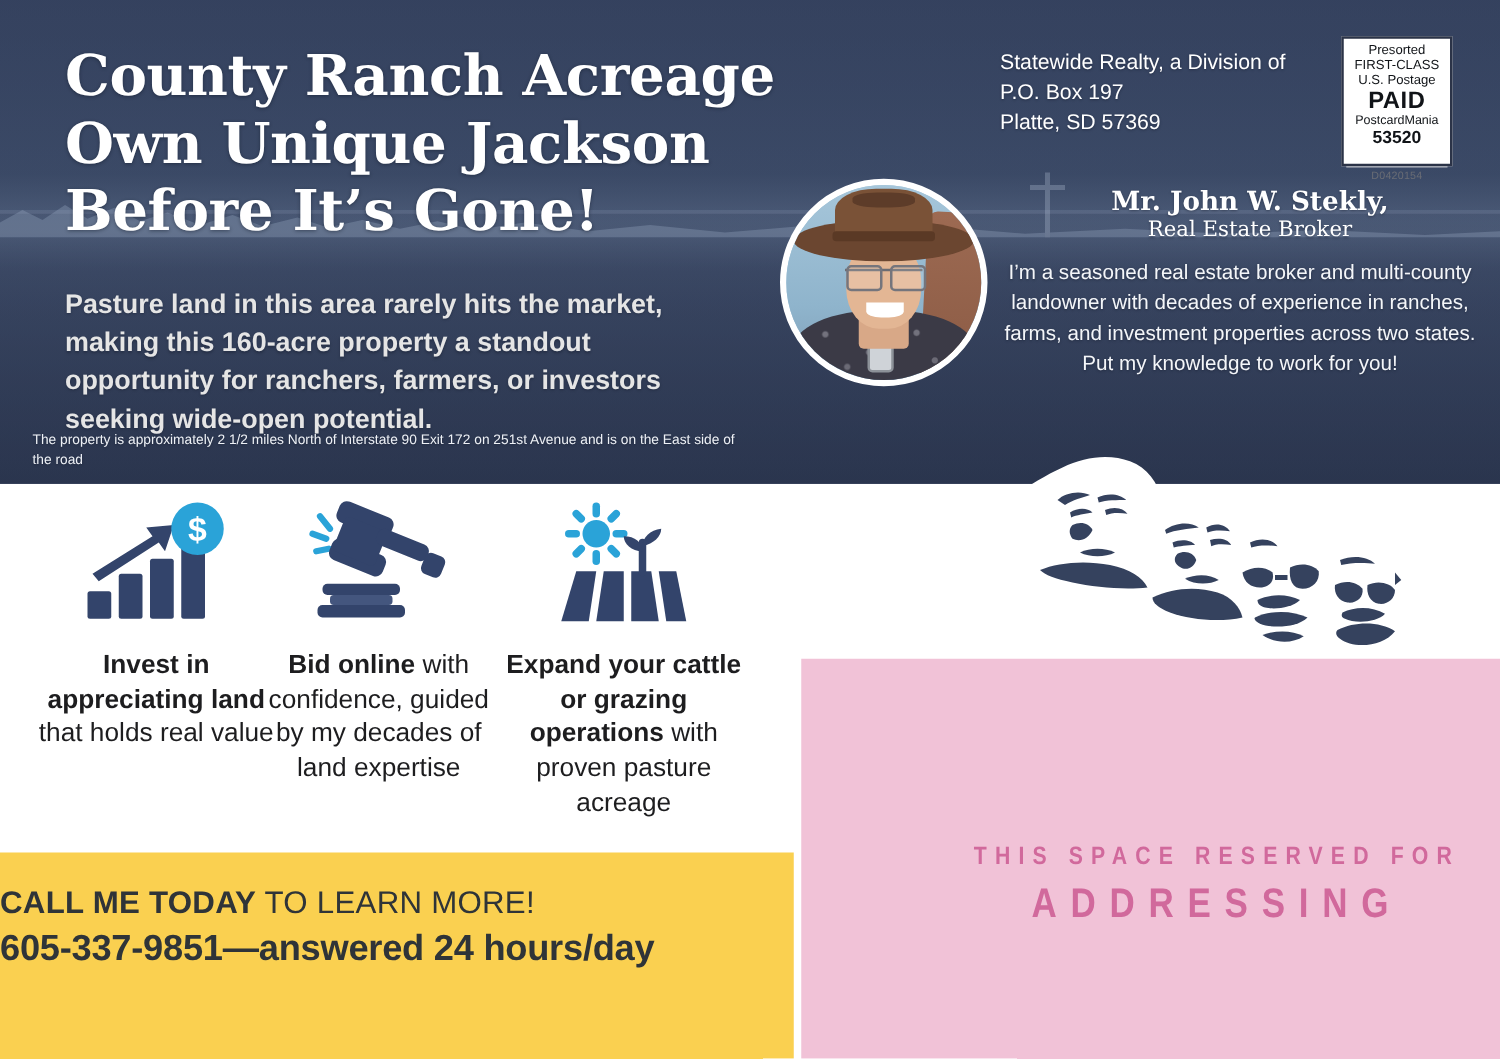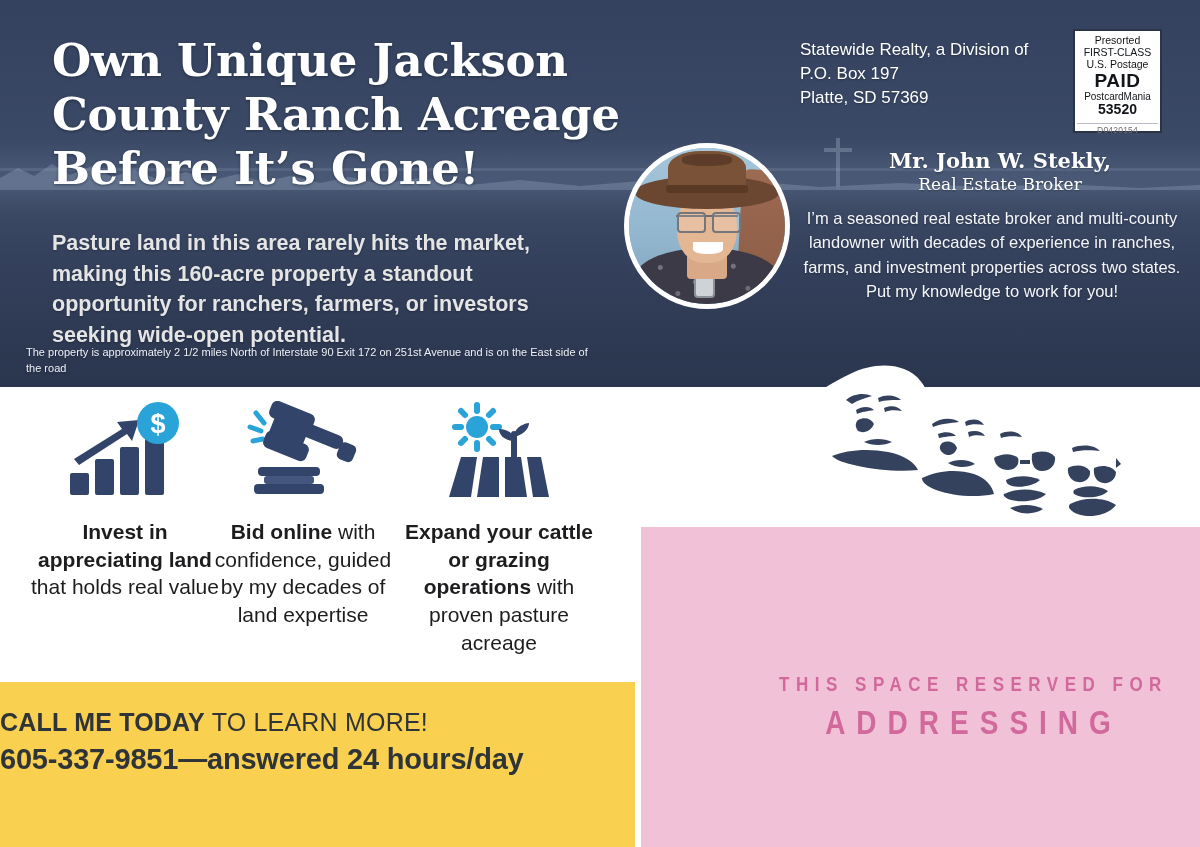--- a/index.html
+++ b/index.html
@@ -198,21 +198,21 @@
     padding: 4px 2px 2px;
     text-align: center;
     color: #111418;
     font-size: 10.5px;
     line-height: 1.14;
   }
   .indicia .ind-paid { font-size: 19px; font-weight: bold; line-height: 1.05; letter-spacing: .5px; }
   .indicia .ind-zip  { font-size: 14px; font-weight: bold; line-height: 1.1; }
   .indicia .ind-brand { font-size: 10px; }
   .indicia .ind-code {
-    margin-top: 5px; padding-top: 2px;
+    margin-top: 15px; padding-top: 2px;
     border-top: 1px solid #b9bcc4;
     font-size: 8.5px; color: #6a6d75; letter-spacing: .2px;
   }
 
   
   .rushmore {
     position: absolute;
     left: 772px; top: 338px;
     width: 372px; height: 192px;
     pointer-events: none;
@@ -280,22 +280,22 @@
     <div class="hero-horizon"></div>
     <svg class="hero-trees" viewBox="0 0 1200 70" preserveAspectRatio="none">
       <path fill="#9fb0c9" d="M0,70 L0,58 L18,48 L34,56 L52,44 L70,55 L92,46 L112,57 L134,50
         L160,60 L186,52 L210,61 L238,54 L262,62 L290,56 L320,63 L350,57 L380,64
         L420,58 L470,65 L520,60 L580,66 L640,61 L700,66 L760,62 L820,67 L900,63
         L980,67 L1060,64 L1140,68 L1200,65 L1200,70 Z"></path>
       <path fill="#b7c4d8" d="M836,70 L836,18 L840,18 L840,70 Z M824,28 L852,28 L852,32 L824,32 Z"></path>
     </svg>
 
     <div class="headline">
+      <span class="hl-line">County Ranch Acreage</span>
       <span class="hl-line">Own Unique Jackson</span>
-      <span class="hl-line">County Ranch Acreage</span>
       <span class="hl-line">Before It’s Gone!</span>
     </div>
 
     <div class="subhead">Pasture land in this area rarely hits the market, making this 160-acre property a standout opportunity for ranchers, farmers, or investors seeking wide-open potential.</div>
     <div class="locnote">The property is approximately 2 1/2 miles North of Interstate 90 Exit 172 on 251st Avenue and is on the East side of the road</div>
 
     <div class="agent-photo">
       <div class="ph-bg"></div>
       <div class="ph-curtain"></div>
       <div class="ph-shoulders"></div>

